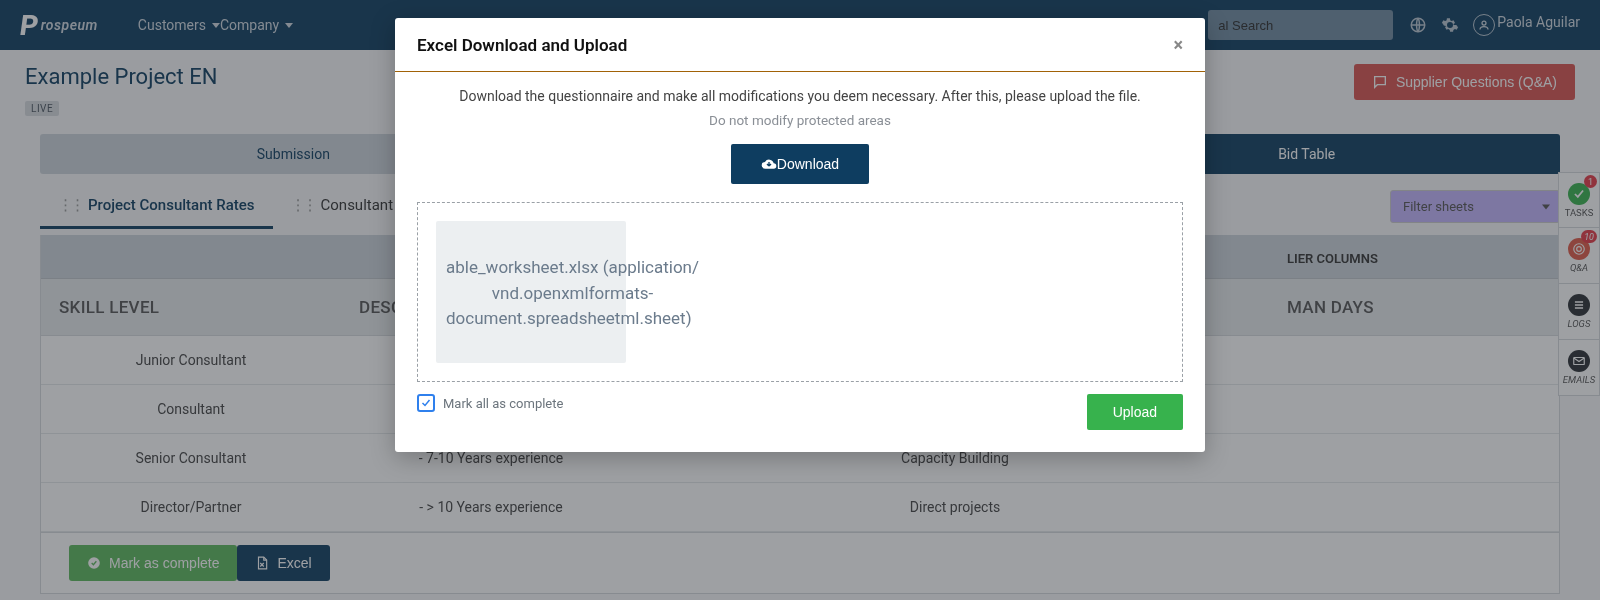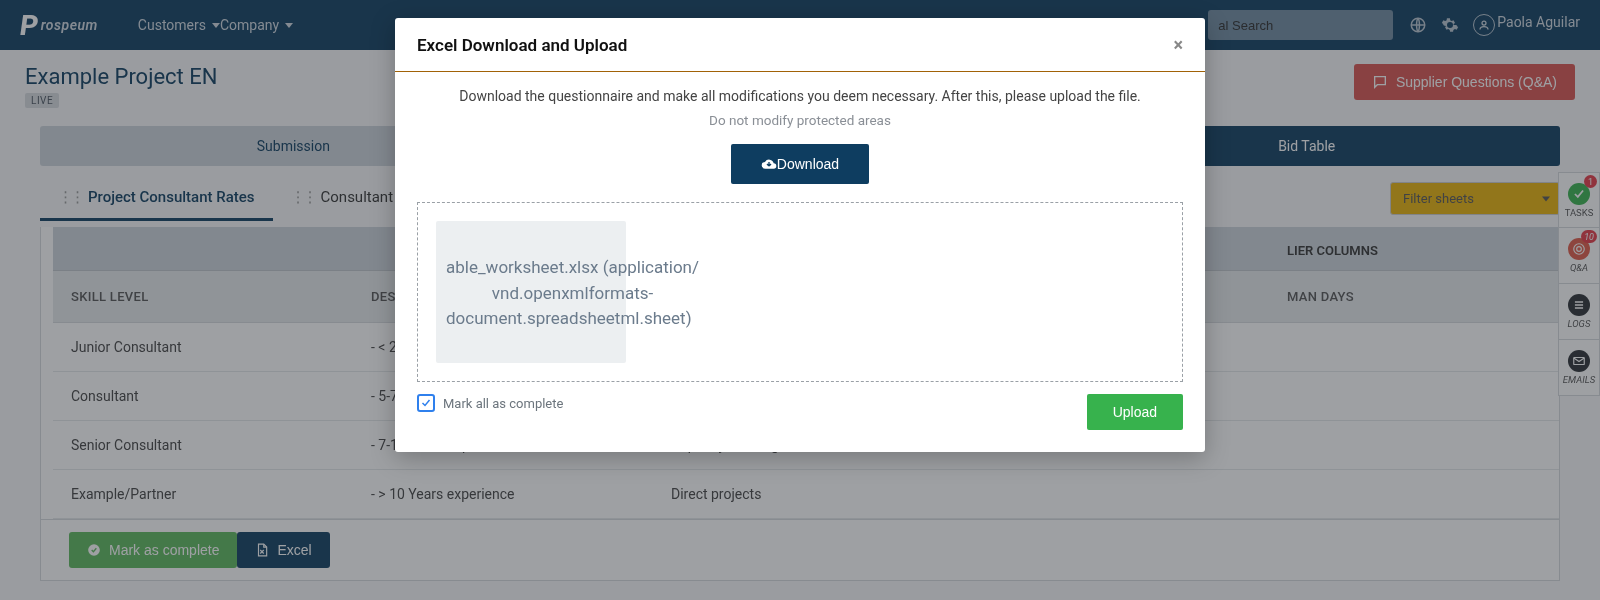--- a/index.html
+++ b/index.html
@@ -67,21 +67,21 @@
 
   
   .page-header {
     padding: 14px 25px 4px;
     display: flex; align-items: flex-start; justify-content: space-between;
   }
   .project-title {
     font-size: 22px; font-weight: 400; color: #0e3d60;
   }
   .live-badge {
-    display: inline-block; margin-top: 4px;
+    display: inline-block; margin-top: 12px;
     background: #d7dbdf; color: #4b5560; font-size: 10px;
     padding: 2px 6px; border-radius: 2px; letter-spacing: 0.5px;
   }
   .qa-button {
     background: #d9534f; color: #fff; border: none;
     padding: 10px 18px; border-radius: 3px; cursor: pointer;
     display: flex; align-items: center; gap: 8px; font-size: 14px;
   }
 
   
@@ -108,43 +108,43 @@
   .subtabs { display: flex; gap: 0; }
   .subtab {
     padding: 12px 18px; color: #333; cursor: pointer;
     display: flex; align-items: center; gap: 6px;
     border-bottom: 3px solid transparent;
     font-size: 15px;
   }
   .subtab.active { color: #0e3d60; font-weight: 500; border-bottom-color: #0e3d60; }
   .drag-dots { color: #999; letter-spacing: -3px; }
   .filter-select {
-    border: 1px solid #ccc; background: #eab308;
+    border: 1px solid #ccc; background: #c4b5fd;
     border-radius: 3px; padding: 8px 28px 8px 12px;
     width: 170px; color: #555; font-size: 13px; position: relative;
   }
   .filter-wrap { position: relative; }
   .filter-wrap .chevron-down { position:absolute; right:10px; top:50%; transform: translateY(-50%); color:#555; }
 
   
-  .table-wrap { margin: 6px 40px 0; border: 1px solid #d5d9dd; border-top: none; background:#fff;padding-left:12px; }
+  .table-wrap { margin: 6px 40px 0; border: 1px solid #d5d9dd; border-top: none; background:#fff; }
   table { width: 100%; border-collapse: collapse; }
   thead .group-row th {
     background: #cdd4da; color: #333; font-weight: 600;
     text-align: left; padding: 16px 18px 12px; font-size: 13px;
     border-bottom: 1px solid #bfc5cb;
   }
   thead .head-row th {
     background: #e5e9ec; color: #555; font-weight: 500;
-    text-align: left; padding: 18px 18px; font-size: 13px;
+    text-align: left; padding: 18px 18px; font-size: 17px;
     border-bottom: 1px solid #d5d9dd; letter-spacing: 0.3px;
   }
   tbody td {
     padding: 16px 18px; border-bottom: 1px solid #e4e7ea;
-    color: #444; font-size: 14px; text-align:left;
+    color: #444; font-size: 14px; text-align:center;
   }
   .table-actions {
     padding: 12px 28px; display: flex; 
     border: 1px solid #d5d9dd; border-top: none; margin: 0 40px; background:#fff;
   }
   .btn { border: none; border-radius: 3px; padding: 10px 18px; cursor: pointer; font-size: 14px; display: inline-flex; align-items: center; gap: 8px; color:#fff; }
   .btn-green { background: #5cb85c; }
   .btn-blue  { background: #0e3d60; }
 
   
@@ -345,21 +345,21 @@
         <td></td>
         <td></td>
       </tr>
       <tr>
         <td>Senior Consultant</td>
         <td>- 7-10 Years experience</td>
         <td>Capacity Building</td>
         <td></td>
       </tr>
       <tr>
-        <td>Example/Partner</td>
+        <td>Director/Partner</td>
         <td>- &gt; 10 Years experience</td>
         <td>Direct projects</td>
         <td></td>
       </tr>
     </tbody>
   </table>
 </div>
 <div class="table-actions">
   <button class="btn btn-green">
     <span>

